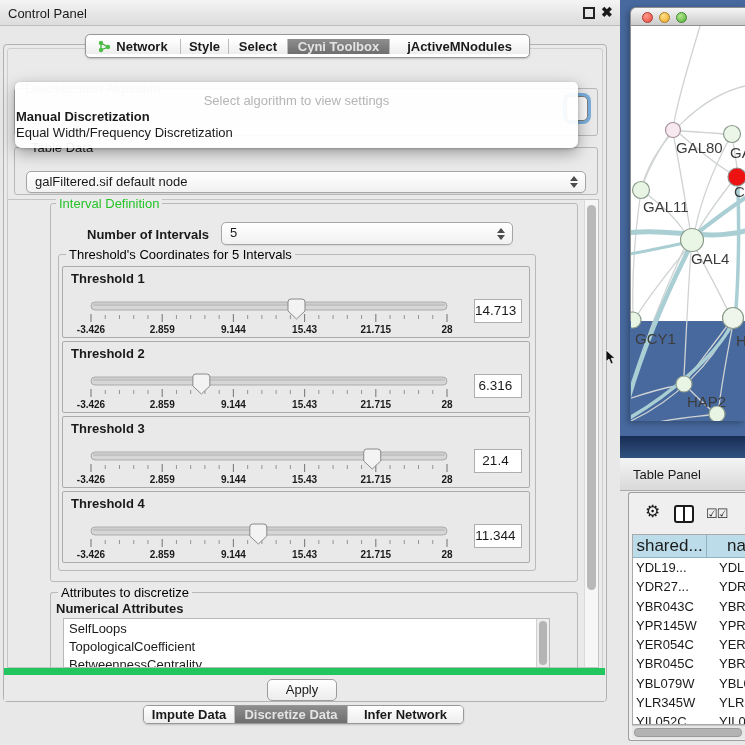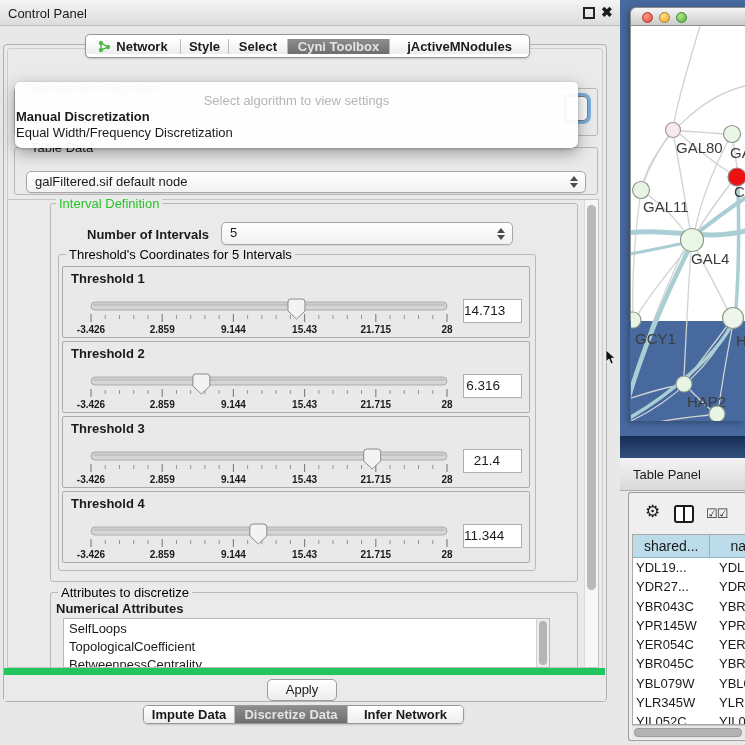--- a/index.html
+++ b/index.html
@@ -52,21 +52,21 @@
 
   #int-group { left:50px; top:203px; width:528px; height:379px; }
   #int-title { left:56px; top:196px; }
   #num-label { left:87px; top:227px; font-size:13px; font-weight:bold; }
   #num-combo { left:221px; top:222px; width:292px; height:23px; }
   #thr-group { left:58px; top:254px; width:478px; height:317px; }
   #thr-title { left:66px; top:247px; }
 
   .thr { left:62px; width:468px; height:72px; border:1px solid #ababab; border-radius:2px; background:#e9e9e9; }
   .thr-title { position:absolute; left:8px; top:4px; font-size:13px; font-weight:bold; }
-  .thr-value { position:absolute; right:7px; top:32px; width:59px; height:24px; background:#fff; border:1px solid #aeaeae; font-size:13.5px; line-height:22px; text-align:right; padding-right:21px; }
+  .thr-value { position:absolute; right:7px; top:32px; width:48px; height:24px; background:#fff; border:1px solid #aeaeae; font-size:13.5px; line-height:22px; text-align:center; padding-right:5px; }
   svg.slider { position:absolute; left:8px; top:24px; }
 
   #attr-group { left:50px; top:592px; width:528px; height:90px; border-bottom:none; }
   #attr-title { left:58px; top:585px; }
   #attr-sub { left:56px; top:601px; font-size:13px; font-weight:bold; }
   #attr-list { left:63px; top:618px; width:487px; height:50px; background:#fff; border:1px solid #b9b9b9; overflow:hidden; }
   .attr-item { font-size:13px; line-height:17px; padding-left:5px; padding-top:1px; }
   #attr-vscroll { position:absolute; right:0; top:0; width:13px; height:100%; background:#ededed; border-left:1px solid #d0d0d0; }
   #attr-thumb { position:absolute; left:2px; top:2px; width:8px; height:44px; border-radius:4px; background:#b5b5b5; }
 
@@ -86,21 +86,21 @@
 
   #tp-header { left:620px; top:458px; width:125px; height:33px; background:linear-gradient(#f4f4f4,#d9d9d9); border-bottom:1px solid #ababab; }
   #tp-title { left:13px; top:9px; font-size:13px; }
   #tp-panel { left:628px; top:492px; width:117px; height:249px; background:#efefef; border:1px solid #9f9f9f; border-right:none; border-radius:3px 0 0 3px; }
   #tp-gear { left:16px; top:10px; font-size:17px; line-height:17px; }
   #tp-colicon { left:45px; top:12px; width:20px; height:18px; border:2px solid #1a1a1a; border-radius:3px; background:#fff; }
   #tp-colicon-line { position:absolute; left:7px; top:0; width:2px; height:14px; background:#1a1a1a; }
   #tp-checks { left:77px; top:13px; font-size:13px; letter-spacing:-1px; color:#2a2a2a; }
   #tp-table { left:3px; top:41px; width:114px; height:191px; background:#fff; border:1px solid #a9a9a9; border-right:none; overflow:hidden; }
   #tp-head { display:flex; height:23px; }
-  .tp-hcell { background:#bcdcea; border-bottom:1px solid #8fb3c3; font-size:14px; line-height:22px; }
+  .tp-hcell { background:#bcdcea; border-bottom:1px solid #8fb3c3; font-size:17px; line-height:22px; }
   #tp-hcell1 { width:78px; border-right:1px solid #8fb3c3; text-align:center; }
   #tp-hcell2 { flex:1; padding-left:20px; }
   .tp-row { display:flex; height:19.3px; font-size:13px; line-height:19px; }
   .tp-row .c1 { width:78px; padding-left:3px; overflow:hidden; }
   .tp-row .c2 { flex:1; padding-left:8px; overflow:hidden; }
   #tp-hscroll { left:3px; top:232px; width:114px; height:14px; background:#e8e8e8; border-top:1px solid #c6c6c6; }
   #tp-hthumb { position:absolute; left:2px; top:2px; width:108px; height:9px; border-radius:4px; background:#b3b3b3; border:1px solid #9b9b9b; }
 
   #cursor { left:606px; top:350px; z-index:50; }
   text { font-family:"Liberation Sans", sans-serif; }

